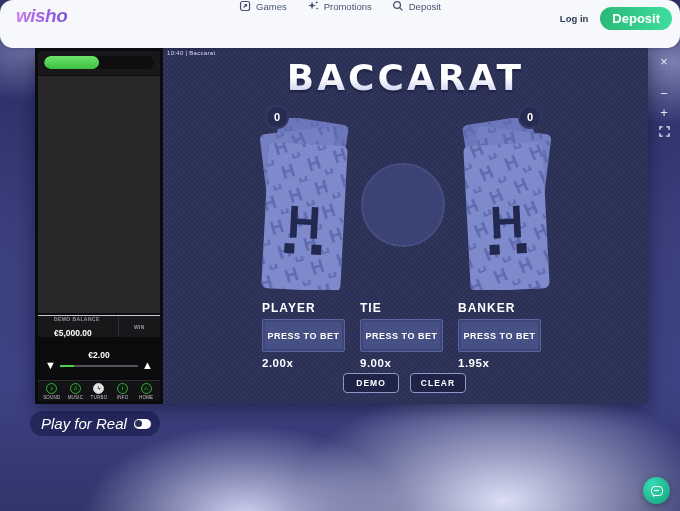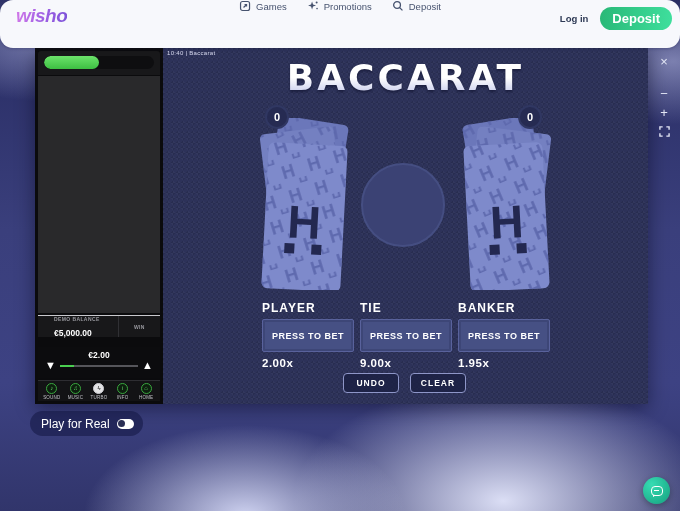--- a/index.html
+++ b/index.html
@@ -85,41 +85,41 @@
   .stack { position:absolute; top:70px; width:92px; height:172px; z-index:2; }
   .stack.left { left:95px; } .stack.right { left:298px; }
   .center-circle { position:absolute; left:198px; top:115px; width:84px; height:84px; border-radius:50%;
                    background:#3b4274; border:2px solid #454e82; z-index:1; }
 
   .bet-col { position:absolute; width:91px; z-index:5; }
   .bet-col.c1 { left:99px; } .bet-col.c2 { left:197px; } .bet-col.c3 { left:295px; }
   .bet-name { position:absolute; top:253px; width:91px; text-align:left; font-size:12px;
               font-weight:bold; letter-spacing:1px; color:#fff; }
   .bet-col .bet-name { position:static; display:block; margin-top:253px; }
-  .press-bet { display:block; width:92px; height:33px; margin-top:4px; cursor:pointer;
+  .press-bet { display:block; width:83px; height:33px; margin-top:4px; cursor:pointer;
                background:#465084; border:1px solid #59629c; box-shadow:inset 0 0 0 2px #3d4677;
                border-radius:2px; color:#fff; font-family:inherit; font-size:9px; font-weight:bold;
                letter-spacing:.5px; }
   .mult { margin-top:5px; font-size:11.5px; font-weight:bold; color:#fff; letter-spacing:.5px; }
   .action-btn { position:absolute; top:325px; width:56px; height:20px; cursor:pointer;
                 background:rgba(26,31,66,.75); border:1px solid #8e96c8; border-radius:4px;
                 color:#fff; font-family:inherit; font-size:8.5px; font-weight:bold; letter-spacing:1px; z-index:5; }
   .undo { left:180px; } .clear { left:247px; }
 
   
   .win-ctl { position:absolute; left:655px; width:18px; height:18px; display:flex; align-items:center;
              justify-content:center; color:#e3e6f5; cursor:pointer; z-index:15; }
   .wc-close { top:52px; font-size:13px; } .wc-minus { top:84px; font-size:13px; }
   .wc-plus { top:103px; font-size:13px; } .wc-fs { top:122px; }
 
   
   .play-real { position:absolute; left:30px; top:411px; height:25px; padding:0 9px 0 11px;
                background:rgba(18,22,66,.55); border-radius:13px; display:flex; align-items:center;
                gap:7px; cursor:pointer; z-index:12; }
-  .play-real .pr-lbl { font-size:12px; color:#fff; }
+  .play-real .pr-lbl { font-size:15px; color:#fff;font-style:italic; }
   .toggle { width:17px; height:10px; background:#fff; border-radius:5px; position:relative; }
   .toggle .knob { position:absolute; left:1.5px; top:1.5px; width:7px; height:7px; border-radius:50%;
                   background:#2a2f55; }
   .chat-btn { position:absolute; left:643px; top:477px; width:27px; height:27px; border-radius:50%;
               background:radial-gradient(circle at 32% 28%, #36dcb3, #1daf8b 75%);
               display:flex; align-items:center; justify-content:center; cursor:pointer; z-index:12;
               box-shadow:0 2px 6px rgba(0,20,15,.35); }
   .chat-bubble { width:12px; height:10px; border:1.6px solid #fff; border-radius:4px; position:relative; }
   .chat-bubble::after { content:""; position:absolute; left:2px; top:3px; width:5px; height:1.6px; background:#fff; }
   .chat-bubble::before { content:""; position:absolute; left:1px; bottom:-3px; width:4px; height:3px;
@@ -279,21 +279,21 @@
       <span class="bet-name">TIE</span>
       <button class="press-bet">PRESS TO BET</button>
       <div class="mult">9.00x</div>
     </div>
     <div class="bet-col c3">
       <span class="bet-name">BANKER</span>
       <button class="press-bet">PRESS TO BET</button>
       <div class="mult">1.95x</div>
     </div>
 
-    <button class="action-btn undo">UNDO</button>
+    <button class="action-btn undo">DEMO</button>
     <button class="action-btn clear">CLEAR</button>
   </div>
 </div>
 
 <div class="win-ctl wc-close">×</div>
 <div class="win-ctl wc-minus">−</div>
 <div class="win-ctl wc-plus">+</div>
 <div class="win-ctl wc-fs">
   <svg width="11" height="11" viewBox="0 0 12 12" fill="none" stroke="#e3e6f5" stroke-width="1.5">
     <path d="M1 4 V1 H4 M8 1 H11 V4 M11 8 V11 H8 M4 11 H1 V8"></path>

